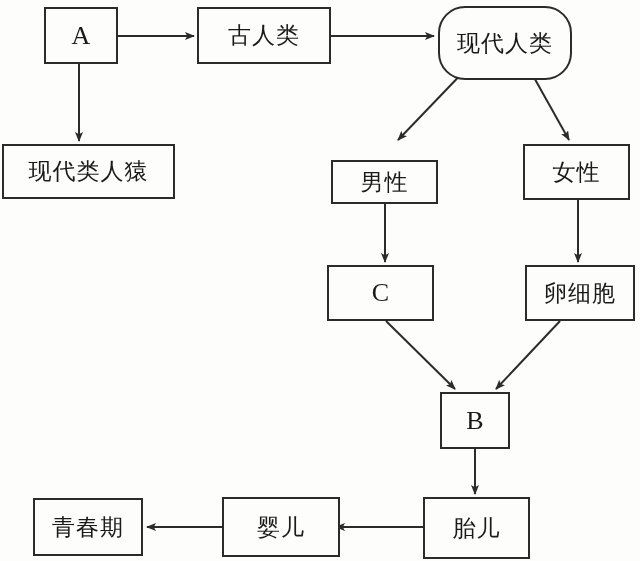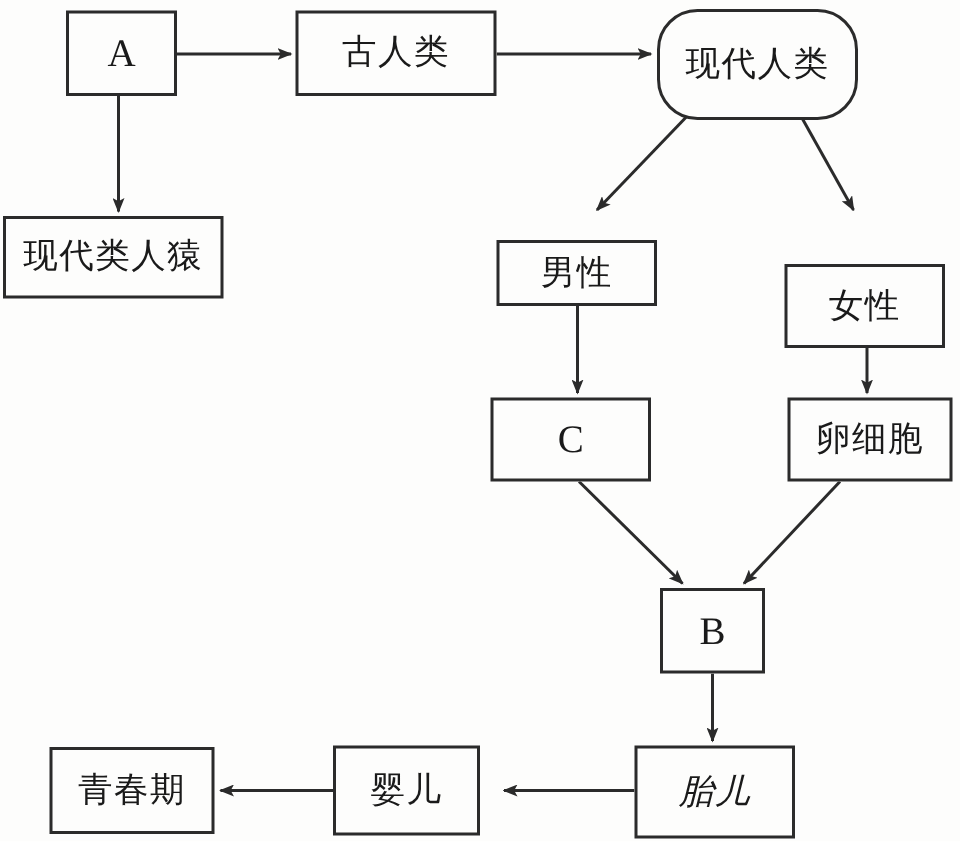--- a/index.html
+++ b/index.html
@@ -81,41 +81,41 @@
   <div id="nodes-layer">
       <div class="node latin" style="left: 44px; top: 7px; width: 74px; height: 57px; border-color: rgb(43, 43, 43);">
         <span class="lbl">A</span>
       </div>
       <div class="node cn" style="left: 197px; top: 7px; width: 134px; height: 57px; border-color: rgb(43, 43, 43);">
         <span class="lbl">古人类</span>
       </div>
       <div class="node cn" style="left: 438px; top: 6px; width: 134px; height: 74px; border-color: rgb(43, 43, 43); border-radius: 27px;">
         <span class="lbl">现代人类</span>
       </div>
-      <div class="node cn" style="left: 2px; top: 144px; width: 147px; height: 55px; border-color: rgb(43, 43, 43);">
+      <div class="node cn" style="left: 2px; top: 144px; width: 173px; height: 55px; border-color: rgb(43, 43, 43);">
         <span class="lbl">现代类人猿</span>
       </div>
       <div class="node cn" style="left: 331px; top: 160px; width: 107px; height: 44px; border-color: rgb(43, 43, 43);">
         <span class="lbl">男性</span>
       </div>
-      <div class="node cn" style="left: 523px; top: 144px; width: 107px; height: 56px; border-color: rgb(43, 43, 43); margin-top: 32px;">
+      <div class="node cn" style="left: 523px; top: 144px; width: 107px; height: 56px; border-color: rgb(43, 43, 43);">
         <span class="lbl">女性</span>
       </div>
       <div class="node latin" style="left: 327px; top: 265px; width: 107px; height: 56px; border-color: rgb(43, 43, 43);">
         <span class="lbl">C</span>
       </div>
       <div class="node cn" style="left: 525px; top: 265px; width: 110px; height: 56px; border-color: rgb(43, 43, 43); justify-content: center;">
         <span class="lbl">卵细胞</span>
       </div>
       <div class="node latin" style="left: 440px; top: 392px; width: 70px; height: 57px; border-color: rgb(43, 43, 43);">
         <span class="lbl">B</span>
       </div>
-      <div class="node cn" style="left: 423px; top: 497px; width: 107px; height: 62px; border-color: rgb(43, 43, 43); font-style: italic;">
+      <div class="node cn" style="left: 423px; top: 497px; width: 107px; height: 62px; border-color: rgb(43, 43, 43);">
         <span class="lbl">胎儿</span>
       </div>
-      <div class="node cn" style="left: 222px; top: 497px; width: 98px; height: 60px; border-color: rgb(43, 43, 43);">
+      <div class="node cn" style="left: 222px; top: 497px; width: 118px; height: 60px; border-color: rgb(43, 43, 43);">
         <span class="lbl">婴儿</span>
       </div>
       <div class="node cn" style="left: 33px; top: 498px; width: 110px; height: 58px; border-color: rgb(43, 43, 43);">
         <span class="lbl">青春期</span>
       </div>
     </div>
 </div>
 
 </body></html>

